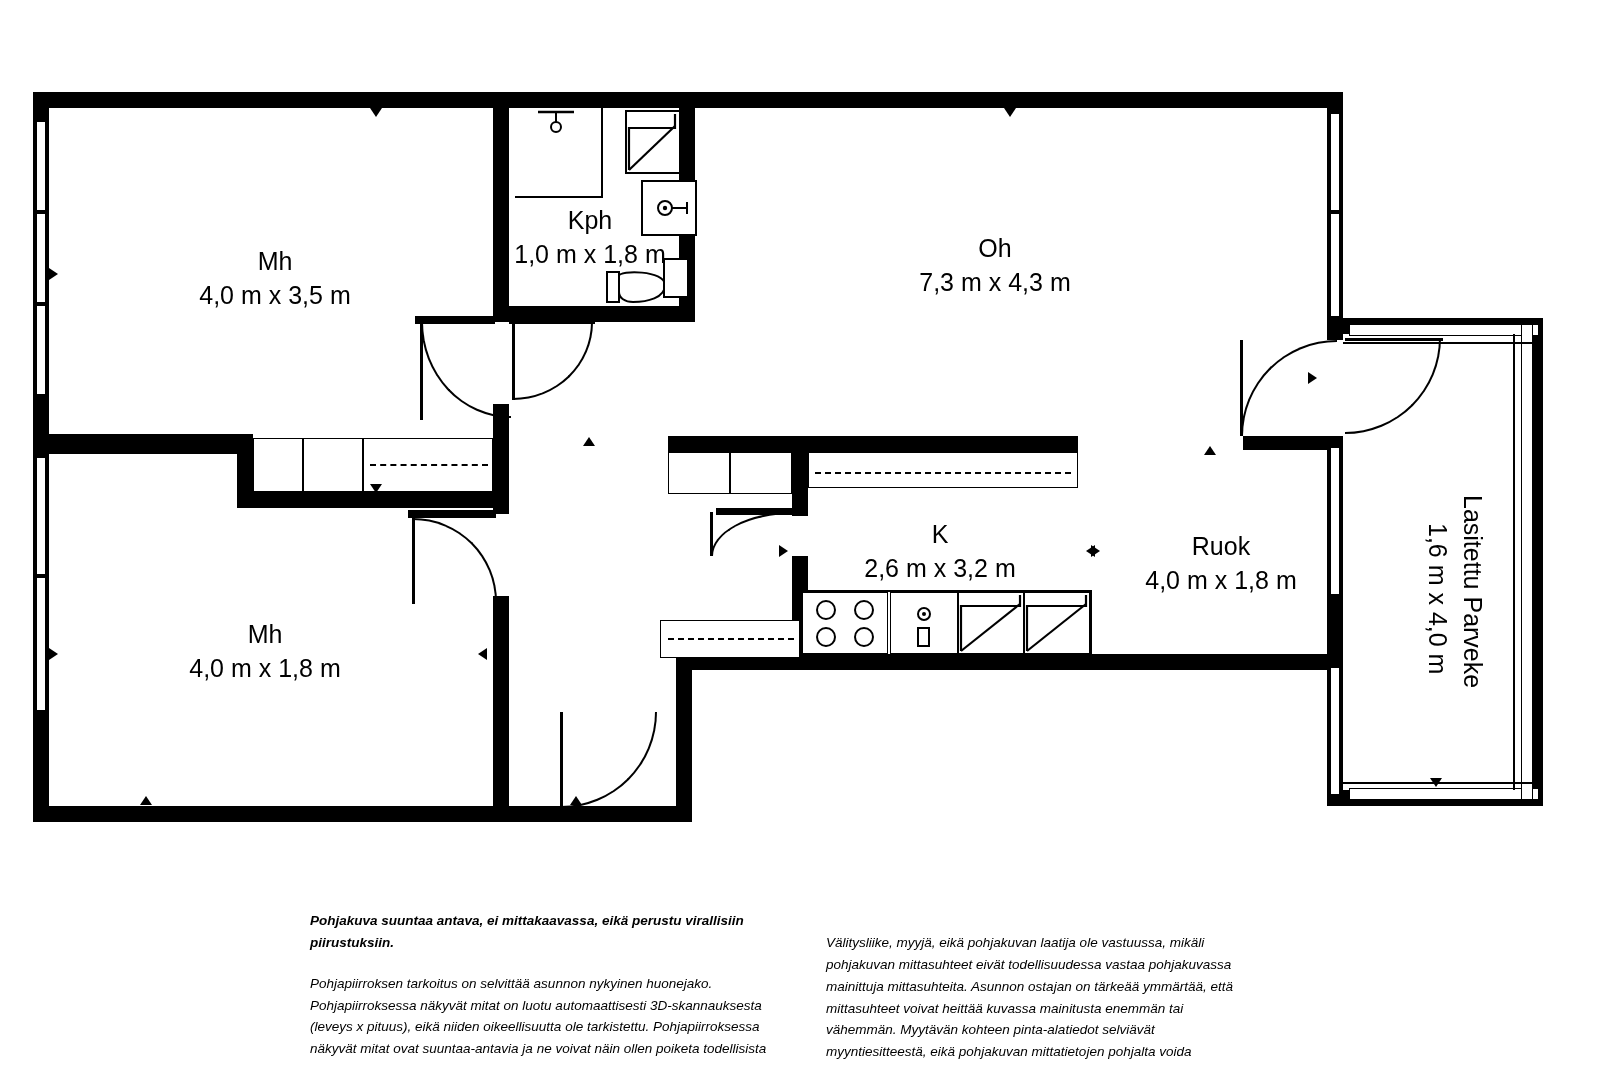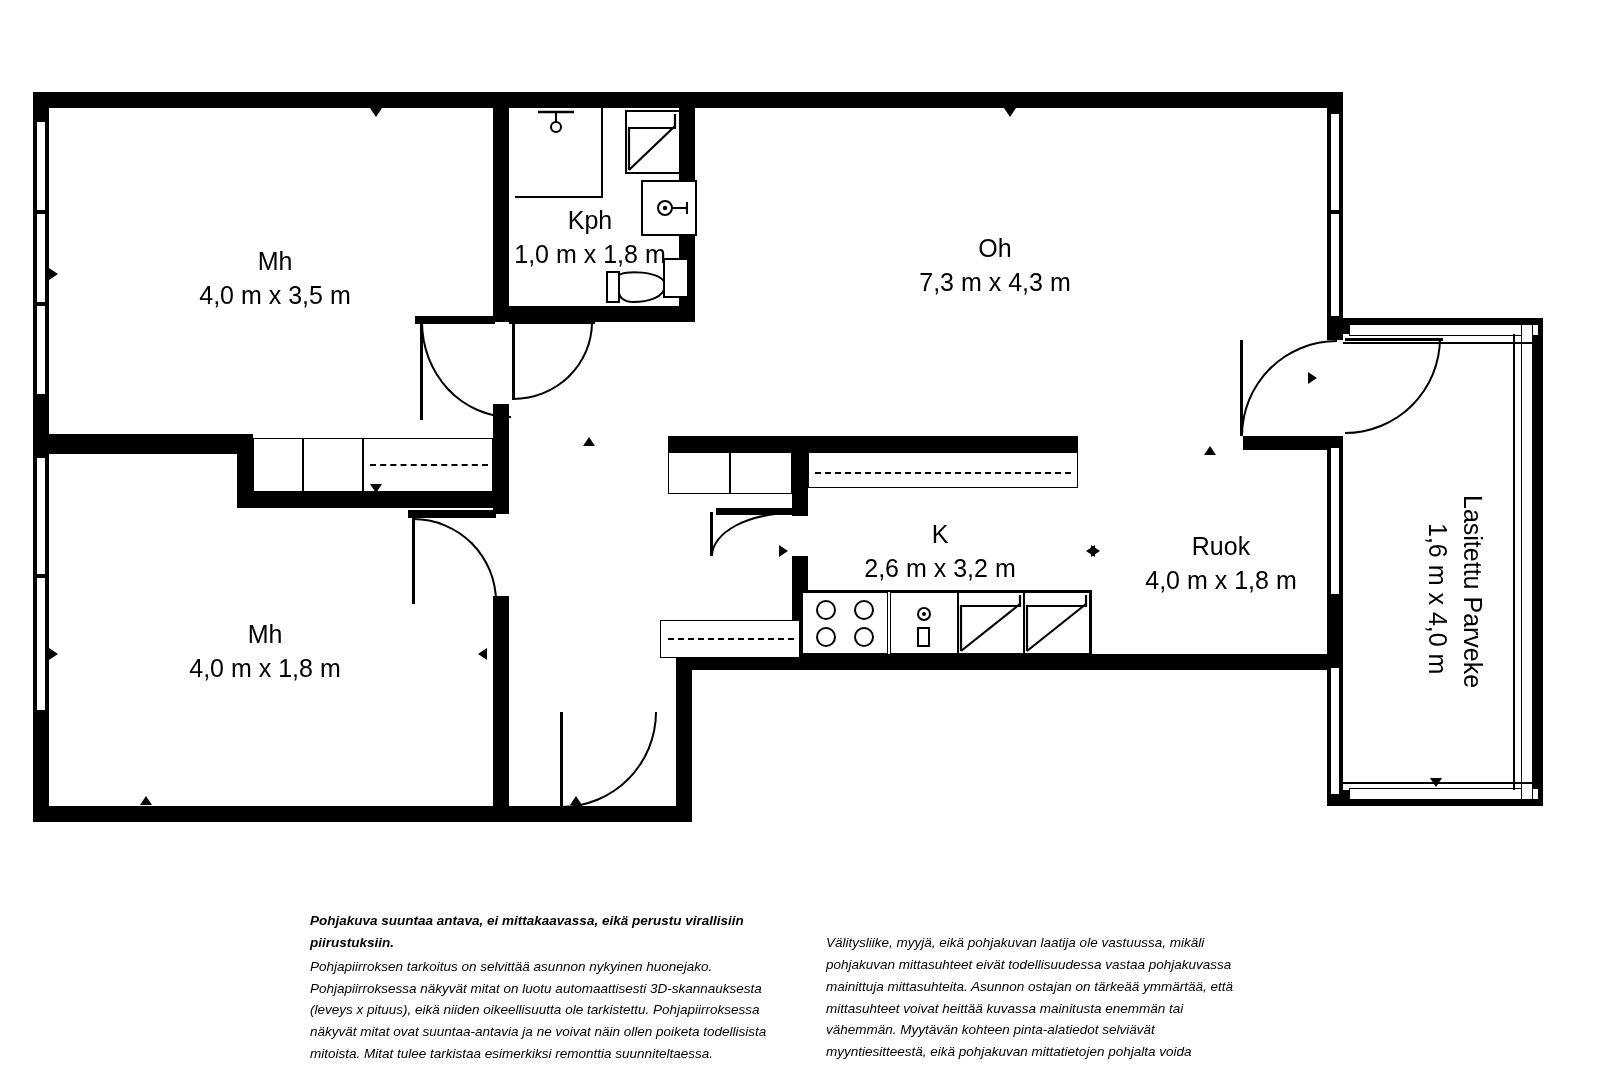--- a/index.html
+++ b/index.html
@@ -108,21 +108,21 @@
     box-sizing: border-box;
   }
   .disclaimer {
     position: absolute;
     font-size: 13.5px;
     font-style: italic;
     line-height: 1.62;
     color: #000000;
   }
   #disc-left { left: 310px; top: 910px; width: 460px; }
-  #disc-left .head { font-weight: bold; font-style: italic; margin-bottom: 2px; display:block; }
+  #disc-left .head { font-weight: bold; font-style: italic; margin-bottom: 19px; display:block; }
   #disc-right { left: 826px; top: 932px; width: 430px; }
   svg.fixture { position: absolute; overflow: visible; }
 </style>
 </head>
 <body>
 
 <div id="plan">
 
   <div class="wall" style="left:33px; top:92px; width:500px; height:16px;"></div>
 

